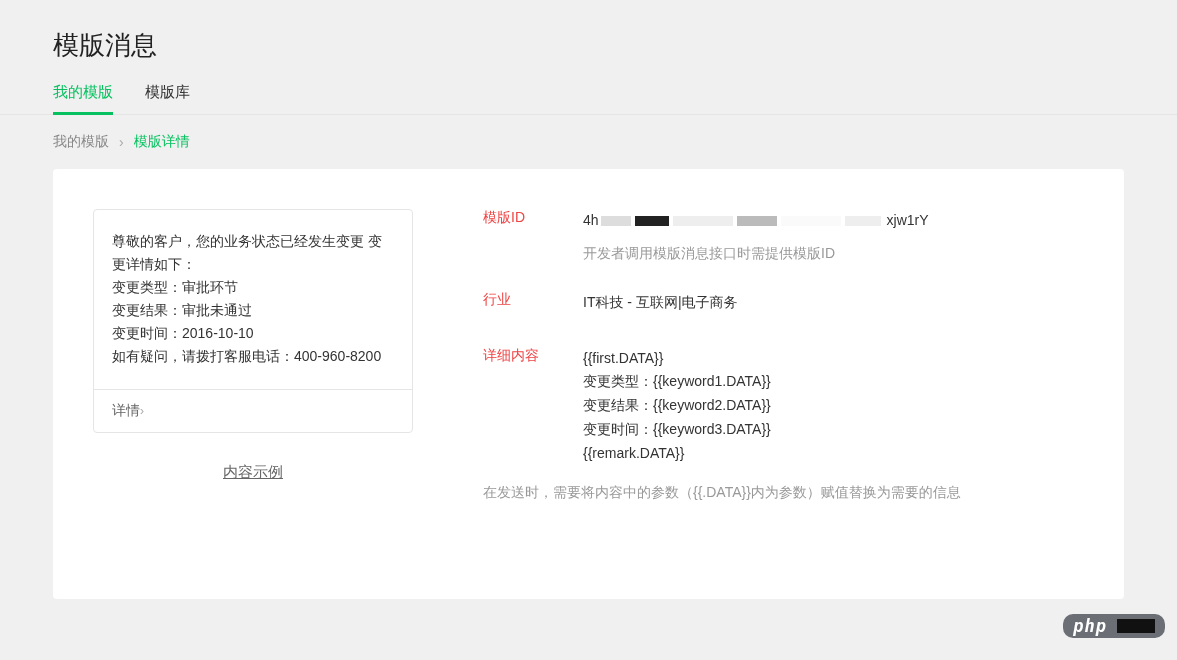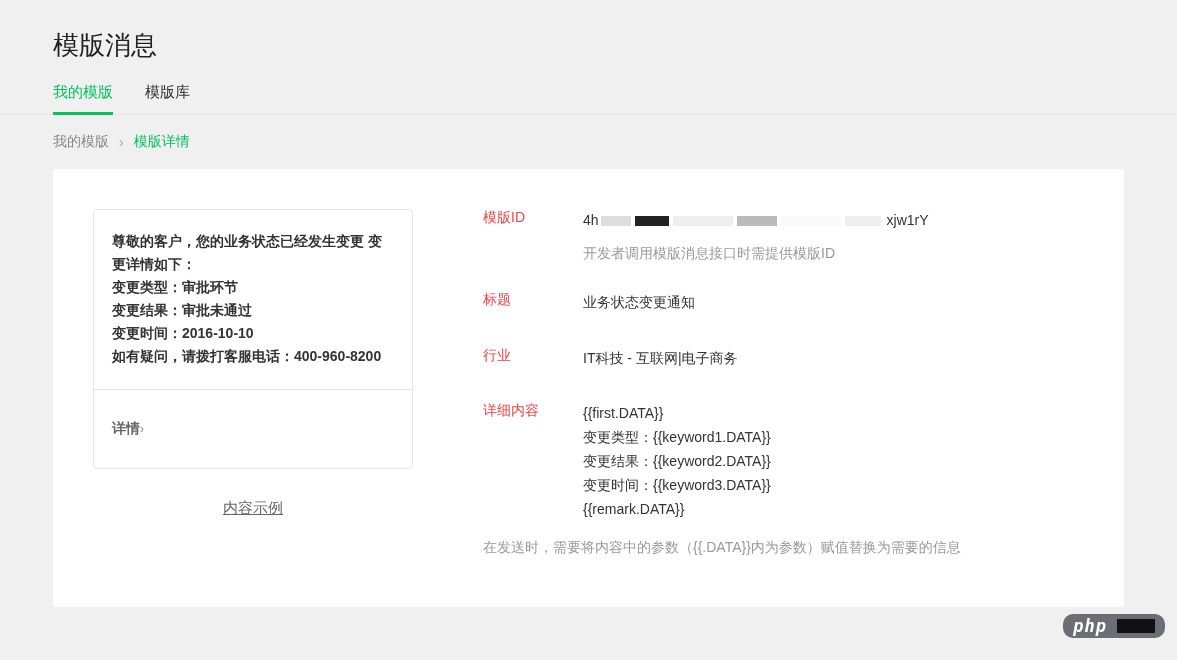--- a/index.html
+++ b/index.html
@@ -69,32 +69,31 @@
       min-height: 430px;
     }
     .left-col {
       width: 360px;
       flex-shrink: 0;
     }
     .preview-box {
       border: 1px solid #e5e5e5;
       border-radius: 4px;
       width: 320px;
-      font-weight: bold;
     }
     .preview-body {
       padding: 20px 18px;
       font-size: 14px;
       line-height: 1.65;
       color: #333;
     }
     .preview-footer {
       display: flex;
       align-items: center;
-      padding: 30px 18px;
+      padding: 12px 18px;
       border-top: 1px solid #e5e5e5;
       font-size: 14px;
       color: #666;
       cursor: pointer;
     }
     .chev {
       color: #aaa;
       font-size: 12px;
     }
     .example-label {
@@ -225,24 +224,20 @@
           <span style="width:60px;background:#eee"></span>
           <span style="width:40px;background:#bbb"></span>
           <span style="width:60px;background:#fafafa"></span>
           <span style="width:36px;background:#eee"></span>
         </span>
         <span>xjw1rY</span>
       </div>
     </div>
     <div class="hint">开发者调用模版消息接口时需提供模版ID</div>
 
-    <div class="field-row gap-block">
-      <div class="field-label">标题</div>
-      <div class="field-value">业务状态变更通知</div>
-    </div>
 
     <div class="field-row gap-block">
       <div class="field-label">行业</div>
       <div class="field-value">IT科技 - 互联网|电子商务</div>
     </div>
 
     <div class="field-row">
       <div class="field-label">详细内容</div>
       <div class="field-value">
         <div>{{first.DATA}}</div>

